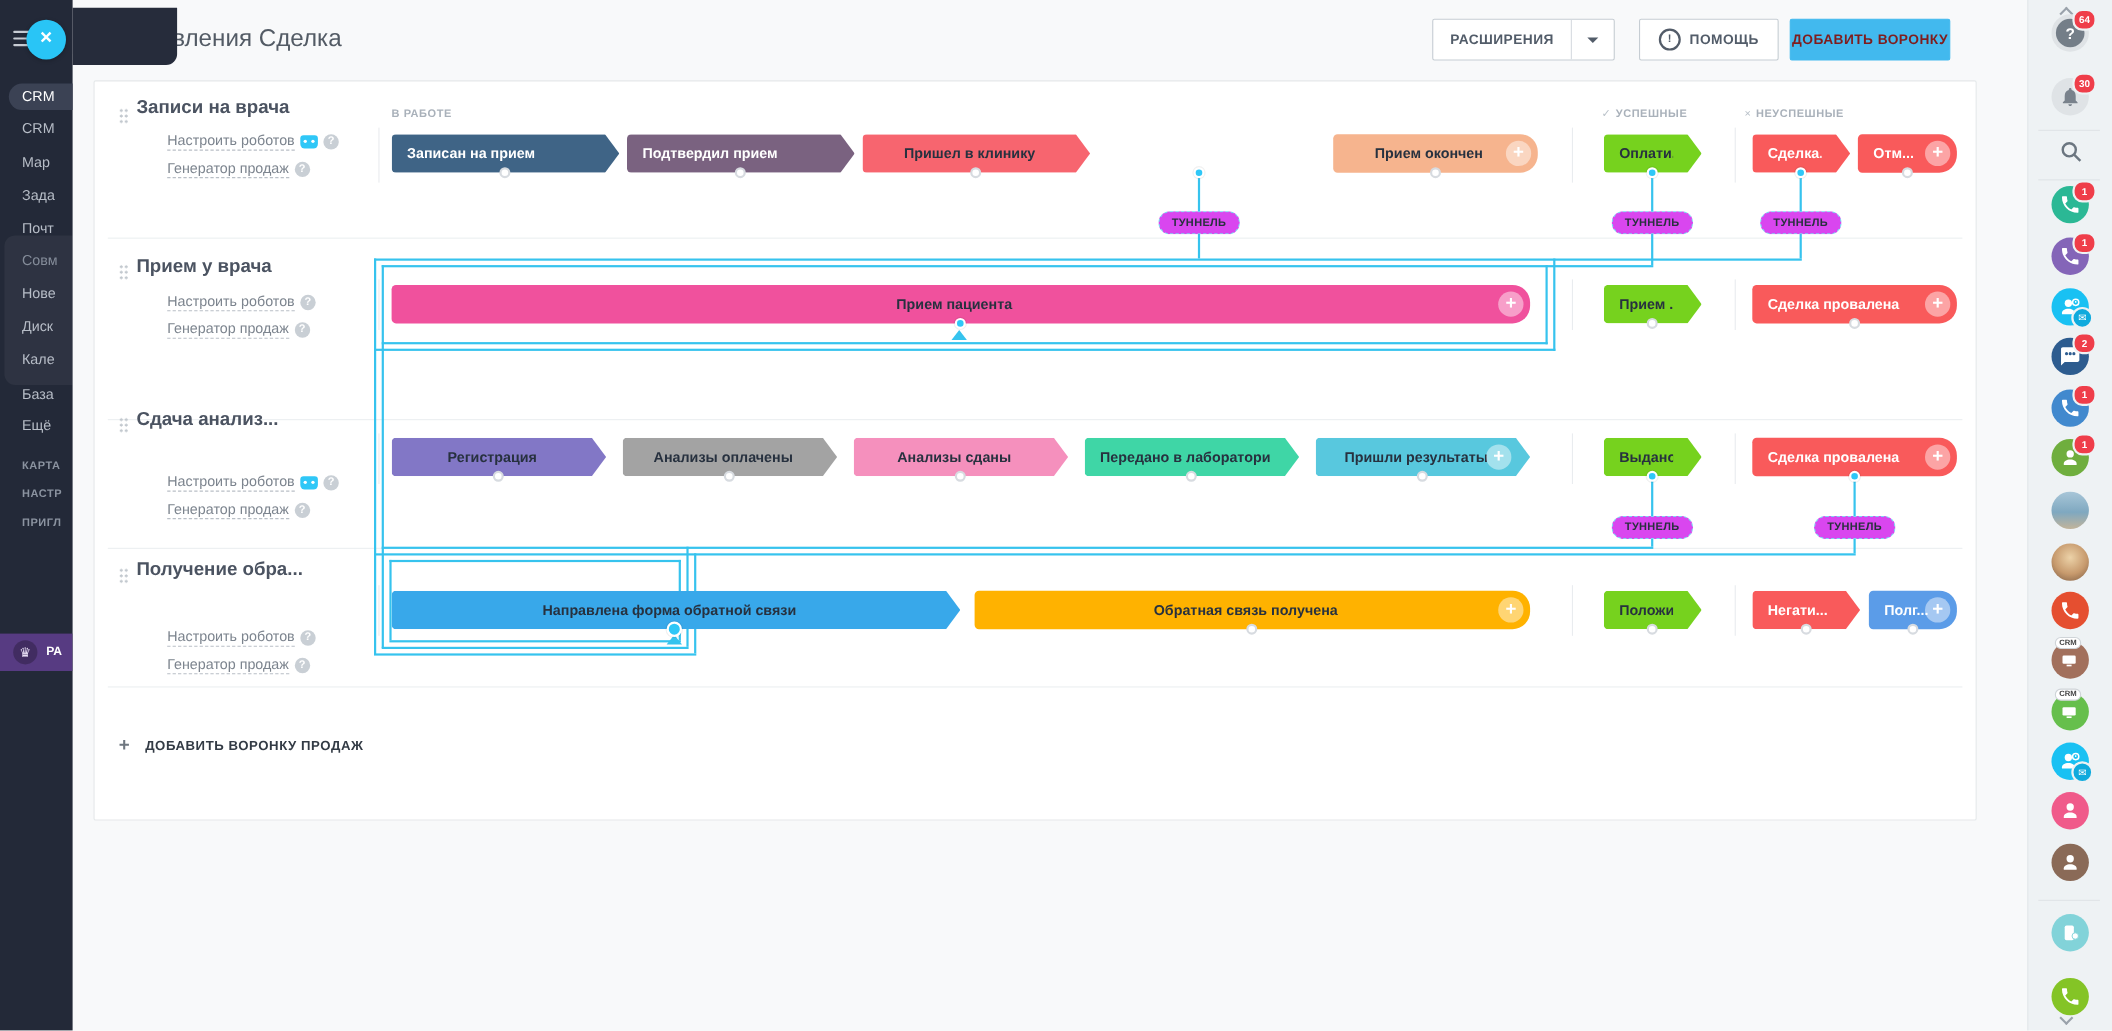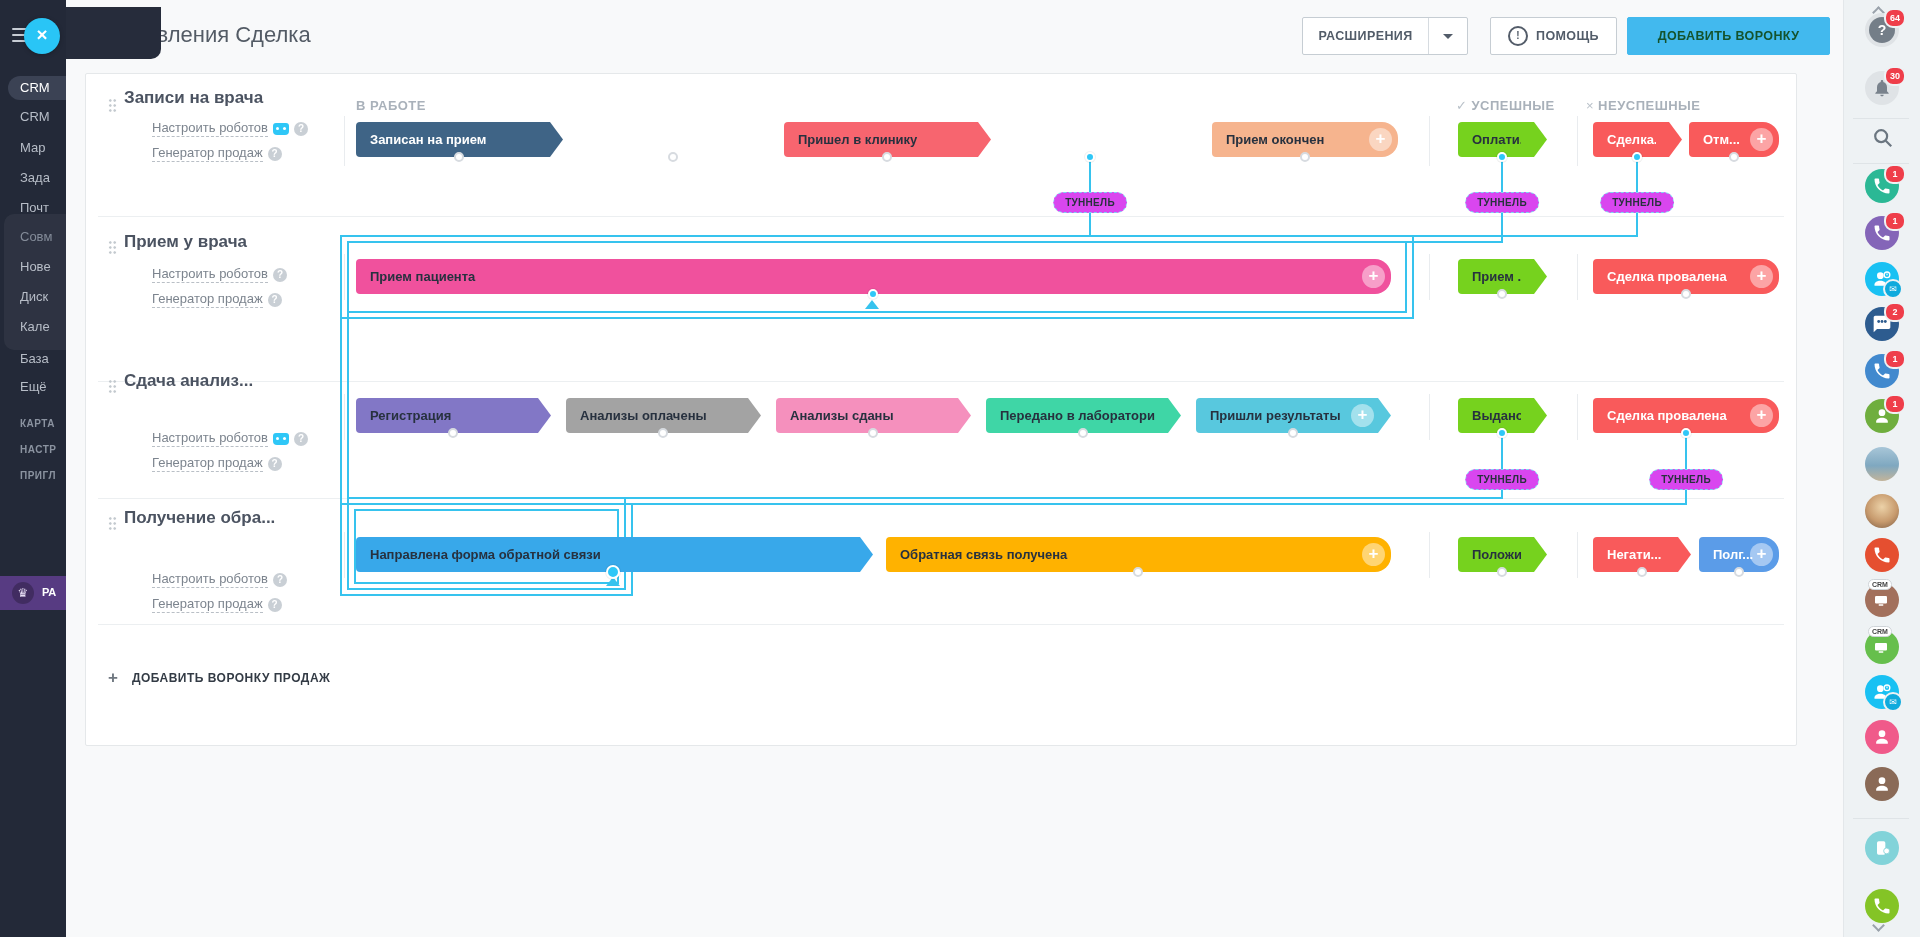--- a/index.html
+++ b/index.html
@@ -25,44 +25,44 @@
   
   .page-title{position:absolute;left:92px;top:22px;font-size:22px;color:#535b65;font-weight:500;}
   .btn{position:absolute;top:17px;height:38px;box-sizing:border-box;border:1px solid #c6cdd3;background:#fff;border-radius:2px;
     font-size:12.5px;font-weight:bold;color:#525c69;letter-spacing:.4px;display:flex;align-items:center;justify-content:center;cursor:pointer;}
   .btn-split{left:1302px;width:166px;padding:0;}
   .btn-split .seg1{flex:1;text-align:center;}
   .btn-split .seg2{width:38px;height:100%;border-left:1px solid #d6dbe0;display:flex;align-items:center;justify-content:center;}
   .caret-down{width:0;height:0;border-left:5px solid transparent;border-right:5px solid transparent;border-top:5px solid #525c69;}
   .btn-help{left:1490px;width:127px;gap:8px;}
   .info-circ{width:16px;height:16px;border:2px solid #535c69;border-radius:50%;font-size:10px;font-weight:bold;line-height:16px;text-align:center;}
-  .btn-primary{left:1627px;width:203px;background:#42b9ee;border-color:#42b9ee;color:#14532d;}
+  .btn-primary{left:1627px;width:146px;background:#42b9ee;border-color:#42b9ee;color:#7f1d1d;}
   
   .card{position:absolute;left:85px;top:73px;width:1710px;height:671px;background:#fff;border:1px solid #e5e8ea;border-radius:2px;}
   .sep{position:absolute;left:12px;right:12px;height:1px;background:#ecefF1;background:#ecEff1;}
   .handle{position:absolute;width:9px;height:15px;cursor:grab;
     background:radial-gradient(circle,#c3c9cf 1.2px,transparent 1.4px);background-size:4.5px 5px;}
   .ptitle{position:absolute;font-size:17px;font-weight:bold;color:#4b5361;white-space:nowrap;}
   .plink{position:absolute;font-size:13px;color:#7c848e;white-space:nowrap;cursor:pointer;display:flex;align-items:center;gap:5px;}
   .plink .txt{border-bottom:1px dashed #b9bfc6;padding-bottom:1px;margin-left:28px;}
   .qmark{display:inline-block;width:14px;height:14px;border-radius:50%;background:#c9cfd5;color:#fff;font-size:10px;font-weight:bold;
     text-align:center;line-height:14px;cursor:pointer;}
   .robot{display:inline-block;width:16px;height:12px;background:#2fc7f7;border-radius:3px 3px 4px 4px;position:relative;}
   .robot:before{content:"";position:absolute;left:3px;top:4px;width:3px;height:3px;border-radius:50%;background:#fff;box-shadow:7px 0 0 #fff;}
-  .col-label{position:absolute;font-size:13px;font-weight:bold;letter-spacing:.5px;color:#a9b1ba;white-space:nowrap;}
+  .col-label{position:absolute;font-size:10px;font-weight:bold;letter-spacing:.5px;color:#a9b1ba;white-space:nowrap;}
   .col-label .mk{color:#b9c1c9;font-weight:normal;margin-right:4px;}
   .vdiv{position:absolute;width:1px;background:#e9ecef;}
   
   .stage{position:absolute;height:35px;border-radius:4px;z-index:3;cursor:pointer;}
   .stage .slabel{position:absolute;left:14px;top:0;right:26px;line-height:35px;font-size:13px;font-weight:bold;
     white-space:nowrap;overflow:hidden;}
   .stage.arrow{clip-path:polygon(0 0,calc(100% - 13px) 0,100% 50%,calc(100% - 13px) 100%,0 100%);}
   .stage.cap{border-radius:4px 16px 16px 4px;}
   .stage.light .slabel{color:#fff;}
-  .stage.dark .slabel{color:#27313f;}
+  .stage.dark .slabel{color:#27313f;text-align:center;}
   .plus{position:absolute;right:6px;top:6px;width:23px;height:23px;border-radius:50%;background:rgba(255,255,255,.45);
     color:#fff;font-size:17px;font-weight:bold;text-align:center;line-height:22px;cursor:pointer;}
   .plus.inarrow{right:17px;}
   
   .dot{position:absolute;width:10px;height:10px;border-radius:50%;background:#fff;border:2px solid #d7dbe0;z-index:6;cursor:pointer;box-sizing:border-box;}
   .dot.blue{background:#2fc7f7;border-color:#fff;box-shadow:0 0 0 1px rgba(0,0,0,.06);}
   .dot.big{width:14px;height:14px;}
   
   .tl{position:absolute;background:#36c3ee;z-index:1;}
   .tbadge{position:absolute;transform:translateX(-50%);padding:4px 11px;background:#d946ef;border:1px dashed #7fd6f2;border-radius:13px;
@@ -189,20 +189,23 @@
     <div class="vdiv" style="left:258px;top:42px;height:50px"></div>
     <div class="col-label" style="left:270px;top:24px">В РАБОТЕ</div>
     <div class="col-label" style="left:1370px;top:24px"><span class="mk">✓</span><span>УСПЕШНЫЕ</span></div>
     <div class="col-label" style="left:1500px;top:24px"><span class="mk">×</span><span>НЕУСПЕШНЫЕ</span></div>
     <div class="vdiv" style="left:1343px;top:42px;height:50px"></div>
     <div class="vdiv" style="left:1491px;top:42px;height:50px"></div>
 
     <div class="stage arrow light" style="left: 270px; top: 48px; width: 207px; background-color: rgb(63, 100, 134);">
         <span class="slabel">Записан на прием</span>
       </div>
+    <div class="stage arrow light" style="left: 484px; top: 48px; width: 207px; background-color: rgb(122, 98, 128);">
+        <span class="slabel">Подтвердил прием</span>
+      </div>
     <div class="stage arrow dark" style="left: 698px; top: 48px; width: 207px; background-color: rgb(247, 101, 111);">
         <span class="slabel">Пришел в клинику</span>
       </div>
     <div class="stage cap dark" style="left: 1126px; top: 48px; width: 186px; background-color: rgb(246, 180, 142);">
         <span class="slabel">Прием окончен</span>
         <span class="plus">+</span>
       </div>
     <div class="stage arrow dark" style="left: 1372px; top: 48px; width: 89px; background-color: rgb(118, 210, 30);">
         <span class="slabel">Оплати...</span>
       </div>

